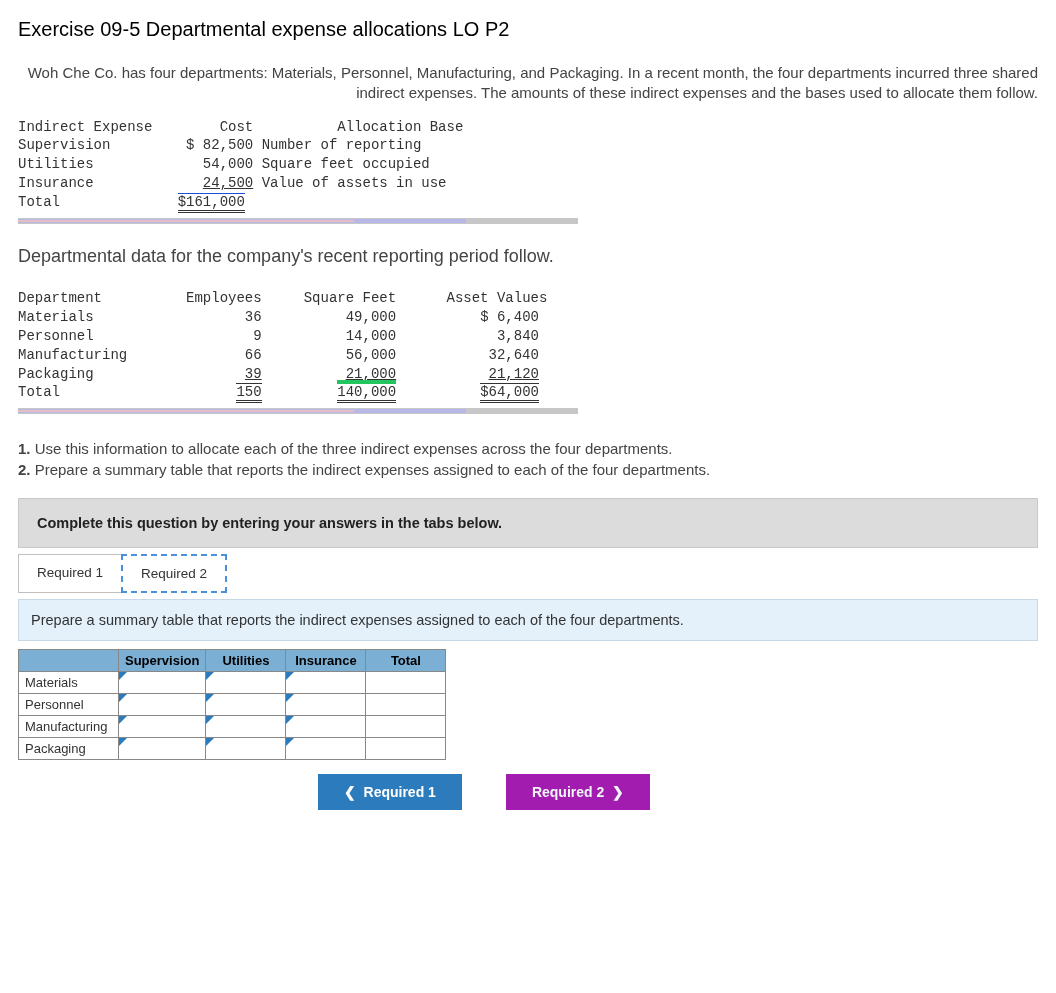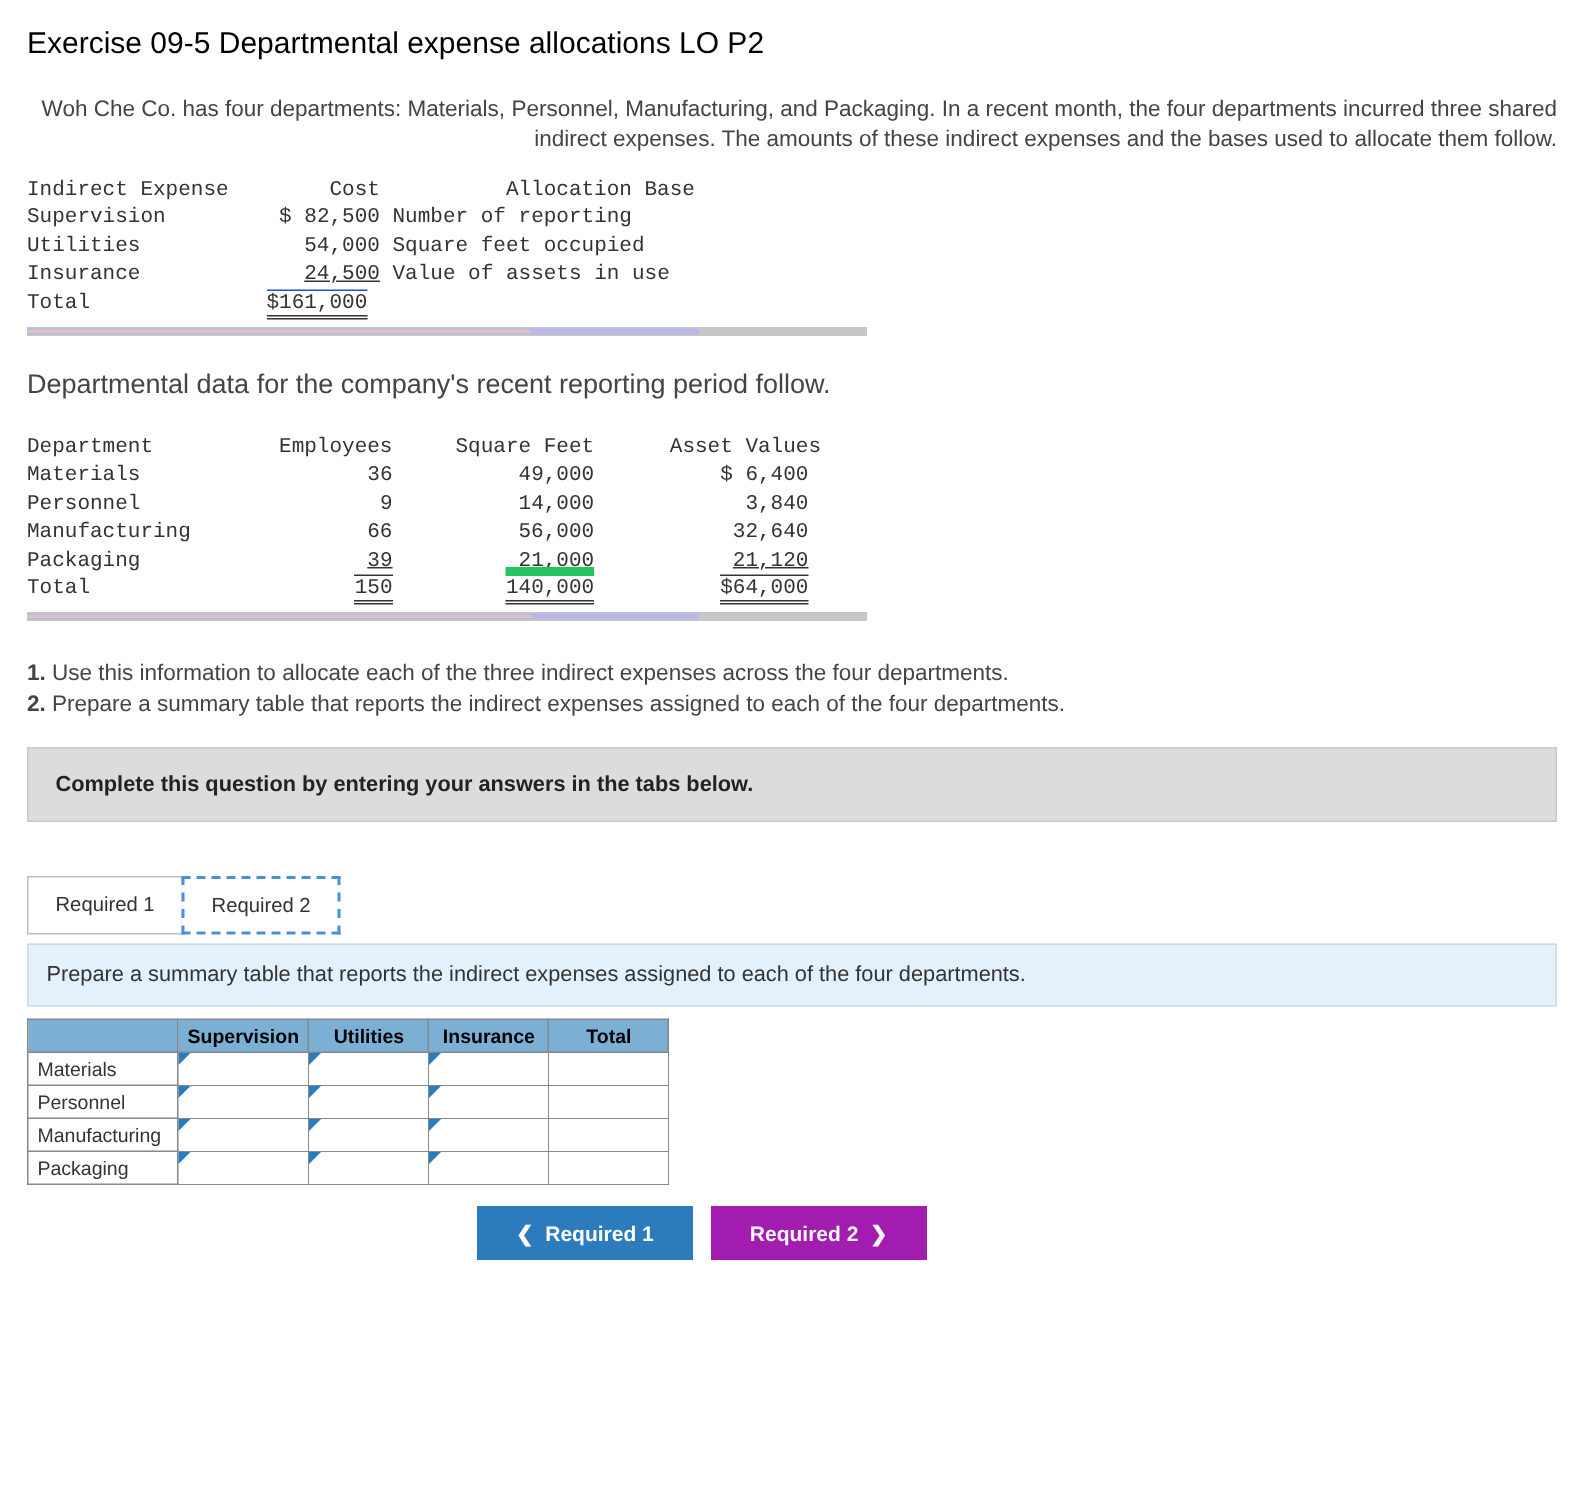--- a/index.html
+++ b/index.html
@@ -52,21 +52,21 @@
     margin: 22px 0 18px 0;
     color: #444;
   }
   .taskbox {
     border: 1px solid #c8c8c8;
     background: #dcdcdc;
     padding: 16px 18px;
     font-weight: bold;
     font-size: 14.5px;
     color: #222;
-    margin-bottom: 36px;
+    margin-bottom: 6px;
   }
   .tabs {
     display: flex;
     gap: 0;
     margin-bottom: 0;
   }
   .tab {
     border: 1px solid #bfbfbf;
     padding: 10px 18px;
     font-size: 13.5px;
@@ -114,21 +114,21 @@
   table.entry td.cell .corner {
     position: absolute;
     top: 0; left: 0;
     width: 0; height: 0;
     border-top: 8px solid #2b7bbd;
     border-right: 8px solid transparent;
   }
   .navbar {
     margin-top: 14px;
     display: flex;
-    gap: 12px;
+    gap: 44px;
     padding-left: 300px;
   }
   .navbtn {
     padding: 10px 26px;
     font-size: 14px;
     font-weight: bold;
     color: #fff;
     cursor: pointer;
     border: none;
   }
@@ -155,21 +155,21 @@
     <div class="layer3"></div>
 </div>
 
 <p class="intro2">Departmental data for the company's recent reporting period follow.</p>
 
 <div class="mono"><span>Department</span>          <span>Employees</span>     <span>Square Feet</span>      <span>Asset Values</span>
 <span>Materials</span>                  <span>36</span>          <span>49,000</span>          <span>$ 6,400</span>
 <span>Personnel</span>                   <span>9</span>          <span>14,000</span>            <span>3,840</span>
 <span>Manufacturing</span>              <span>66</span>          <span>56,000</span>           <span>32,640</span>
 <span>Packaging</span>                  <span style="text-decoration:underline">39</span>          <span style="text-decoration:underline">21,000</span>           <span style="text-decoration:underline">21,120</span>
-<span>Total</span>                     <span style="border-bottom:3px double #333;border-top:1px solid #333">150</span>         <span style="border-bottom:3px double #333;border-top:6px solid #22c55e">140,000</span>          <span style="border-bottom:3px double #333;border-top:1px solid #333">$64,000</span></div>
+<span>Total</span>                     <span style="border-bottom:3px double #333;border-top:1px solid #333">150</span>         <span style="border-bottom:3px double #333;border-top:4px solid #22c55e">140,000</span>          <span style="border-bottom:3px double #333;border-top:1px solid #333">$64,000</span></div>
 
 <div class="gradbar">
   <div class="layer1"></div>
     <div class="layer2"></div>
     <div class="layer3"></div>
 </div>
 
 <div class="instructions">
   <div><b>1.</b> <span>Use this information to allocate each of the three indirect expenses across the four departments.</span></div>
   <div><b>2.</b> <span>Prepare a summary table that reports the indirect expenses assigned to each of the four departments.</span></div>

